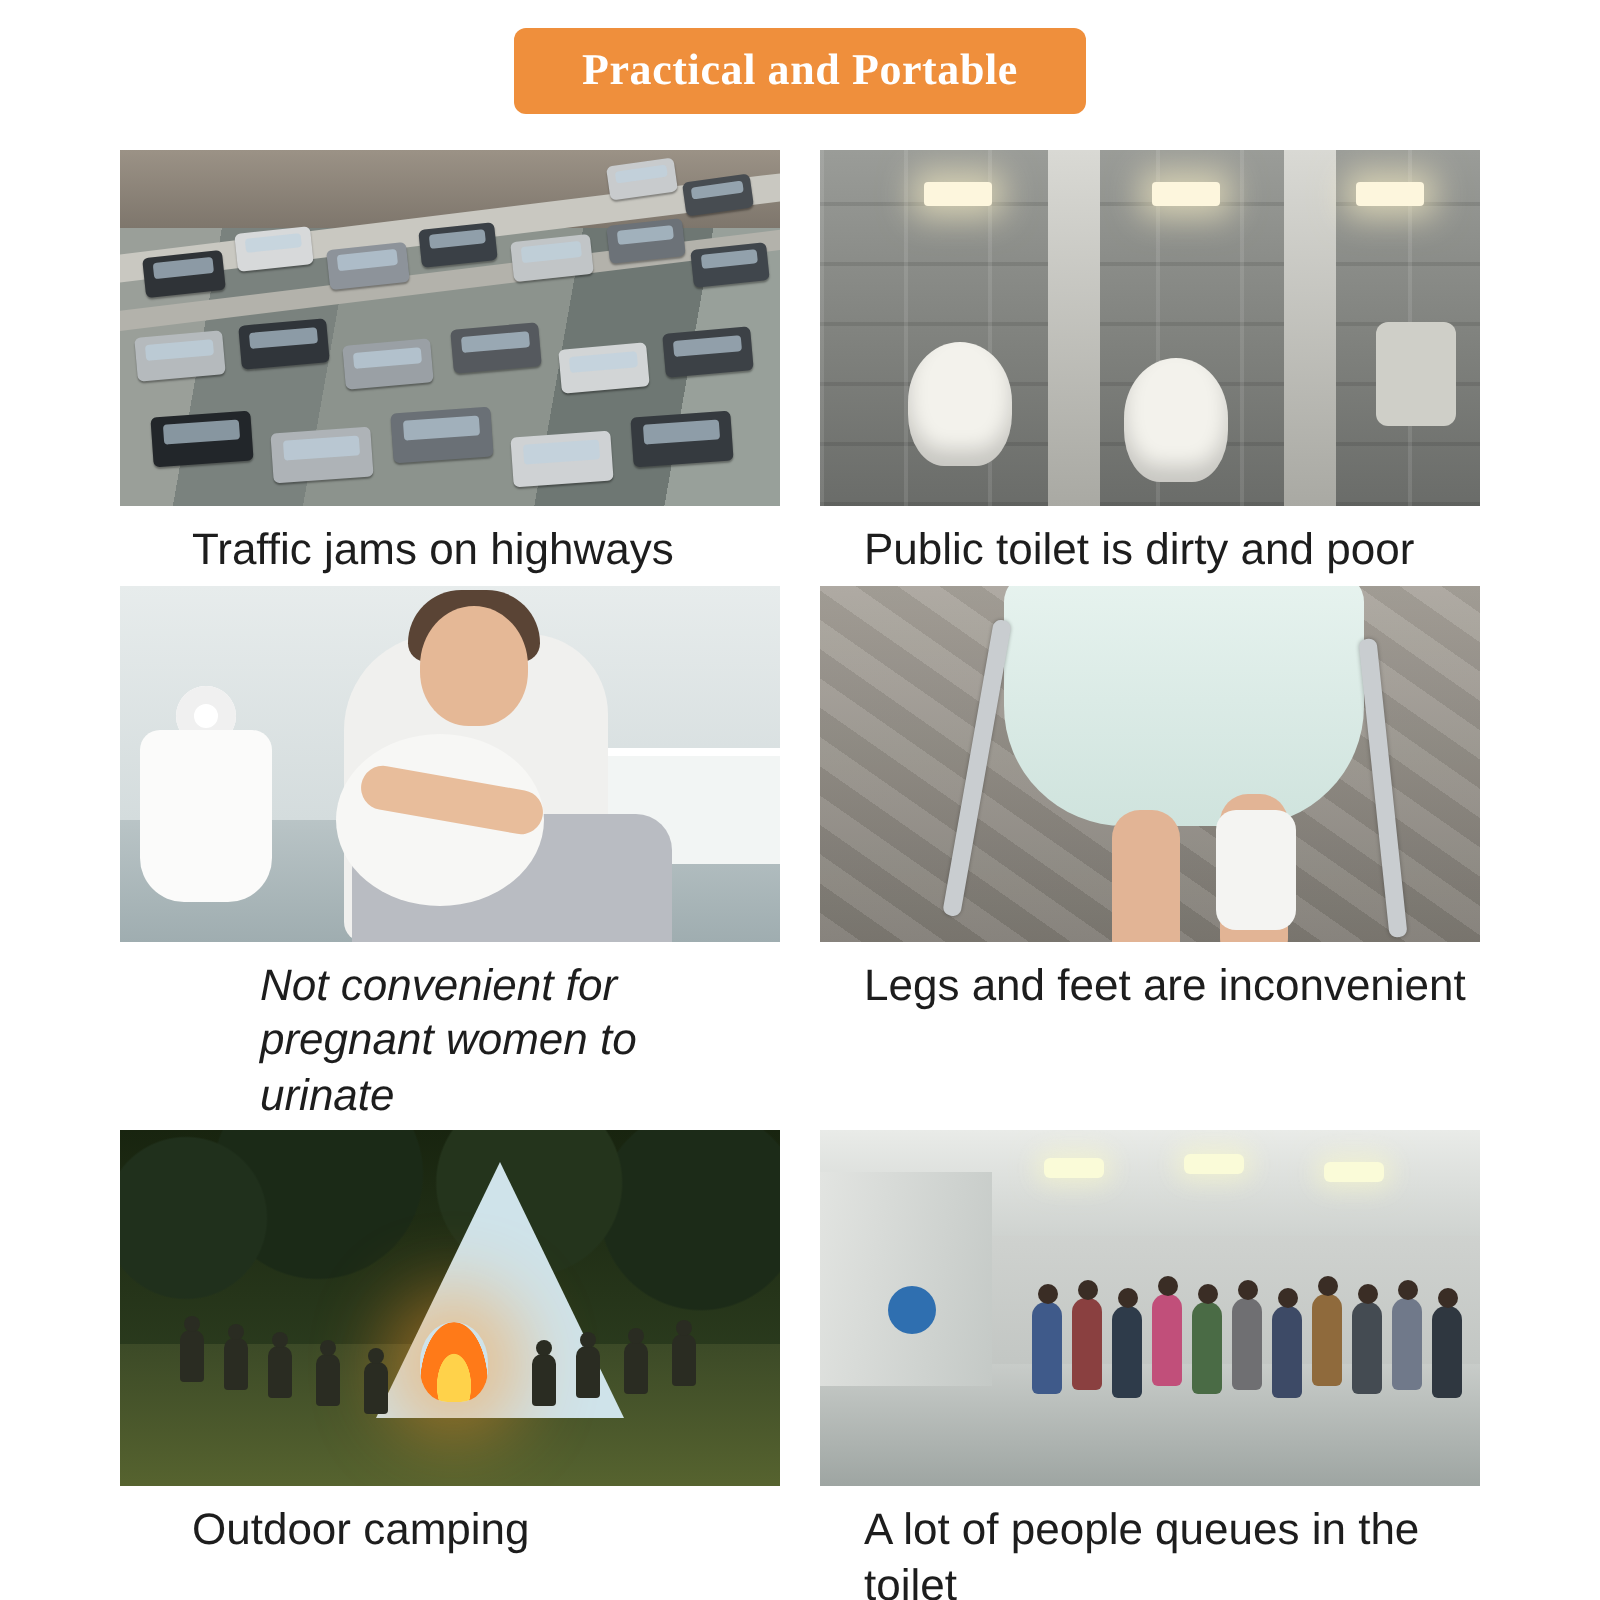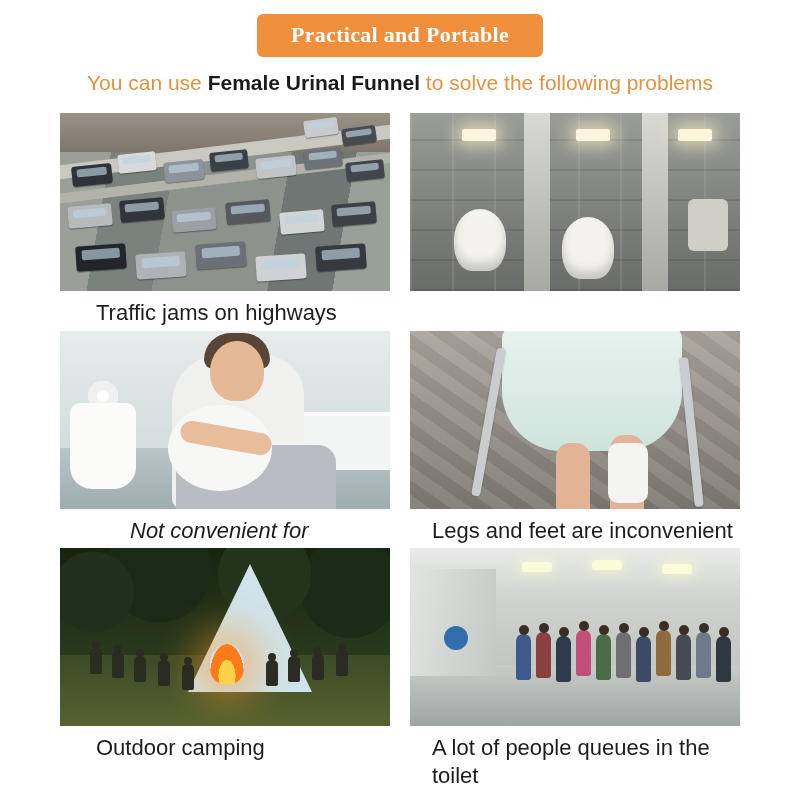--- a/index.html
+++ b/index.html
@@ -351,23 +351,20 @@
 </style>
 </head>
 <body>
 
 <div class="page">
 
   <div class="banner-wrap">
     <div class="banner">Practical and Portable</div>
   </div>
 
-  <div class="subtitle">
-    <span>You can use </span><span class="hl">Female Urinal Funnel</span><span> to solve the following problems</span>
-  </div>
 
   <div class="grid">
 
     <div class="cell left">
       <div class="photo traffic">
         <div class="road"></div>
         <div class="wall"></div>
         <div class="barrier"></div>
         <div class="car" style="left:12px;top:52px;width:40px;height:20px;background:#2f3337;transform:rotate(-6deg)"></div>
         <div class="car" style="left:58px;top:40px;width:38px;height:19px;background:#d7d9da;transform:rotate(-6deg)"></div>
@@ -398,38 +395,40 @@
         <div class="tile"></div>
         <div class="divider" style="left:114px"></div>
         <div class="divider" style="left:232px"></div>
         <div class="lamp" style="left:52px;top:16px"></div>
         <div class="lamp" style="left:166px;top:16px"></div>
         <div class="lamp" style="left:268px;top:16px"></div>
         <div class="urinal" style="left:44px;top:96px"></div>
         <div class="urinal" style="left:152px;top:104px"></div>
         <div class="dryer" style="left:278px;top:86px"></div>
       </div>
+      <div class="caption">Public toilet is dirty and poor</div>
     </div>
 
     <div class="cell left">
       <div class="photo preg">
         <div class="wall"></div>
         <div class="floor"></div>
         <div class="tub"></div>
         <div class="tp"></div>
         <div class="toilet-body"></div>
         <div class="body"></div>
         <div class="pants"></div>
         <div class="belly"></div>
         <div class="arm"></div>
         <div class="hair"></div>
         <div class="head"></div>
       </div>
       <div class="caption two-line">
         <div>Not convenient for</div>
+        <div>pregnant women to urinate</div>
       </div>
     </div>
 
     <div class="cell right">
       <div class="photo legs">
         <div class="ground"></div>
         <div class="skirt"></div>
         <div class="leg" style="right:150px;top:112px"></div>
         <div class="leg" style="right:96px;top:104px"></div>
         <div class="cast" style="right:92px;top:112px"></div>

